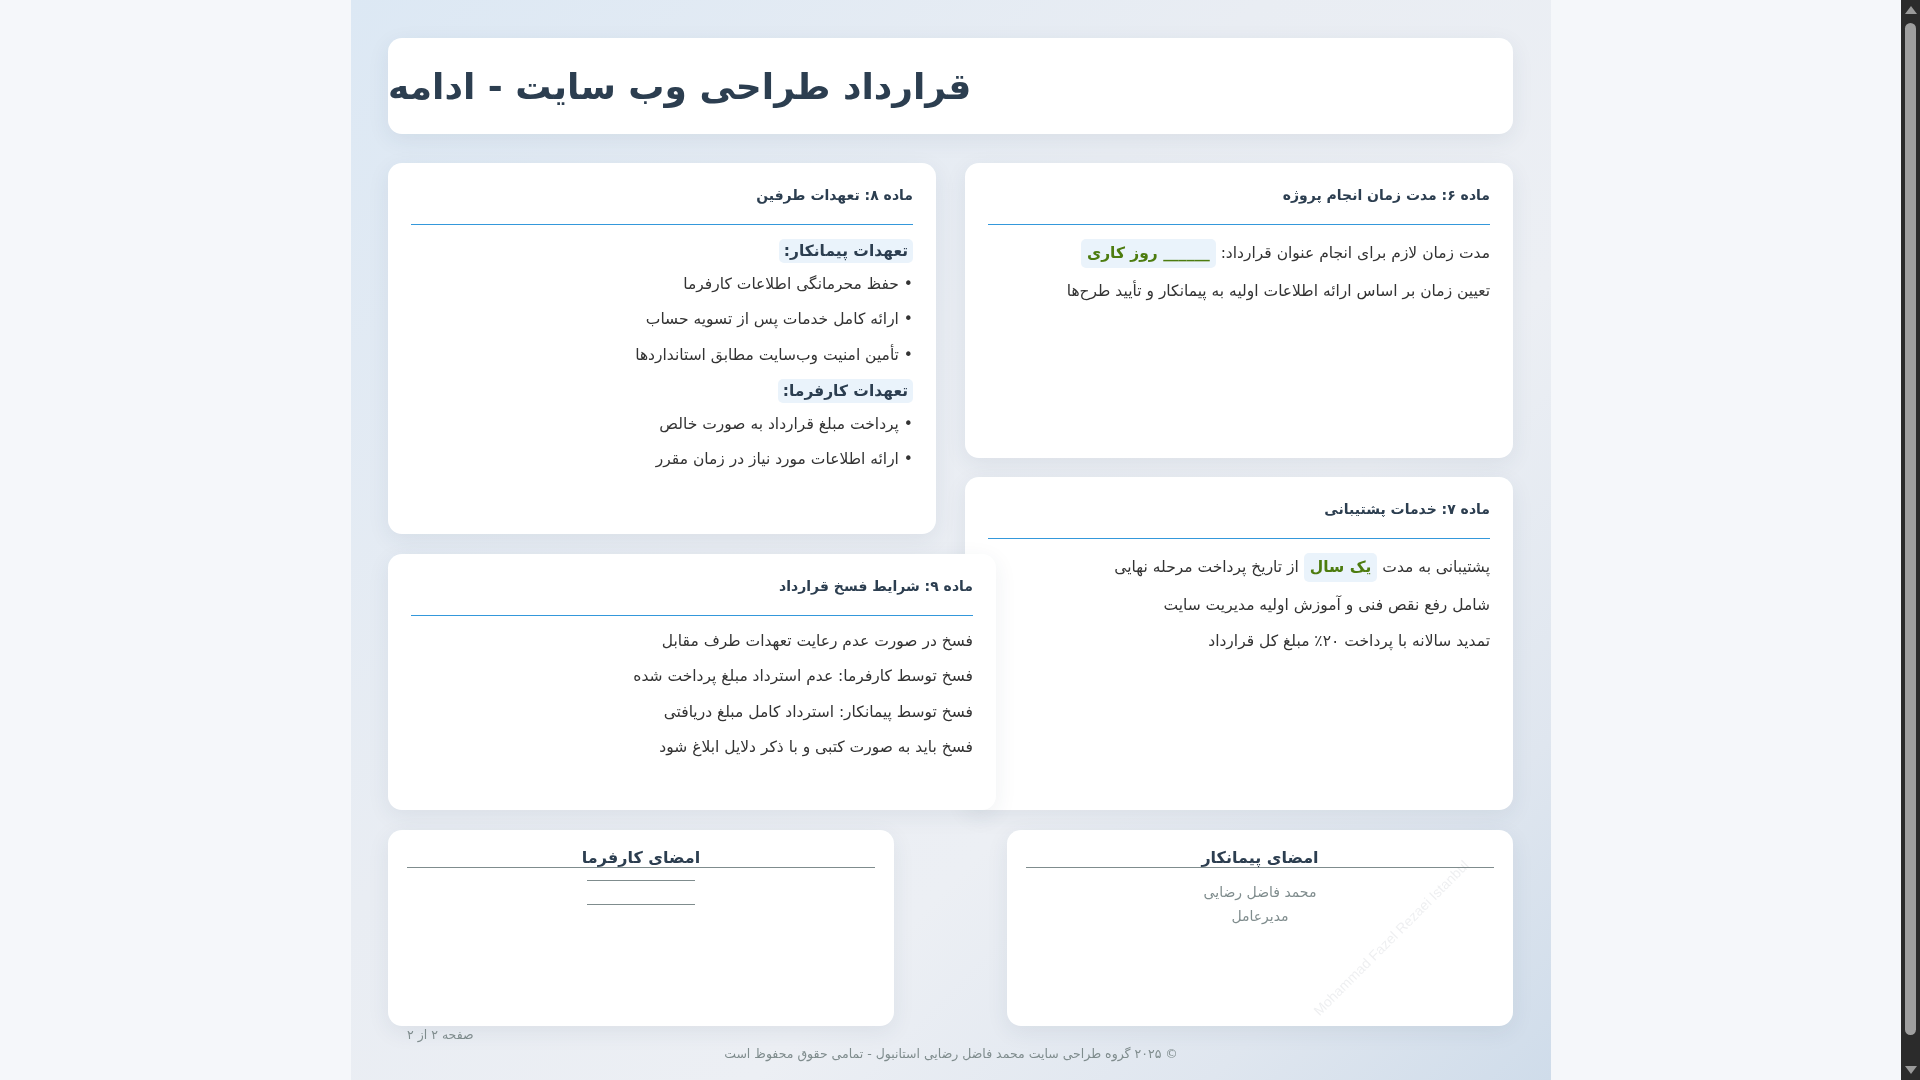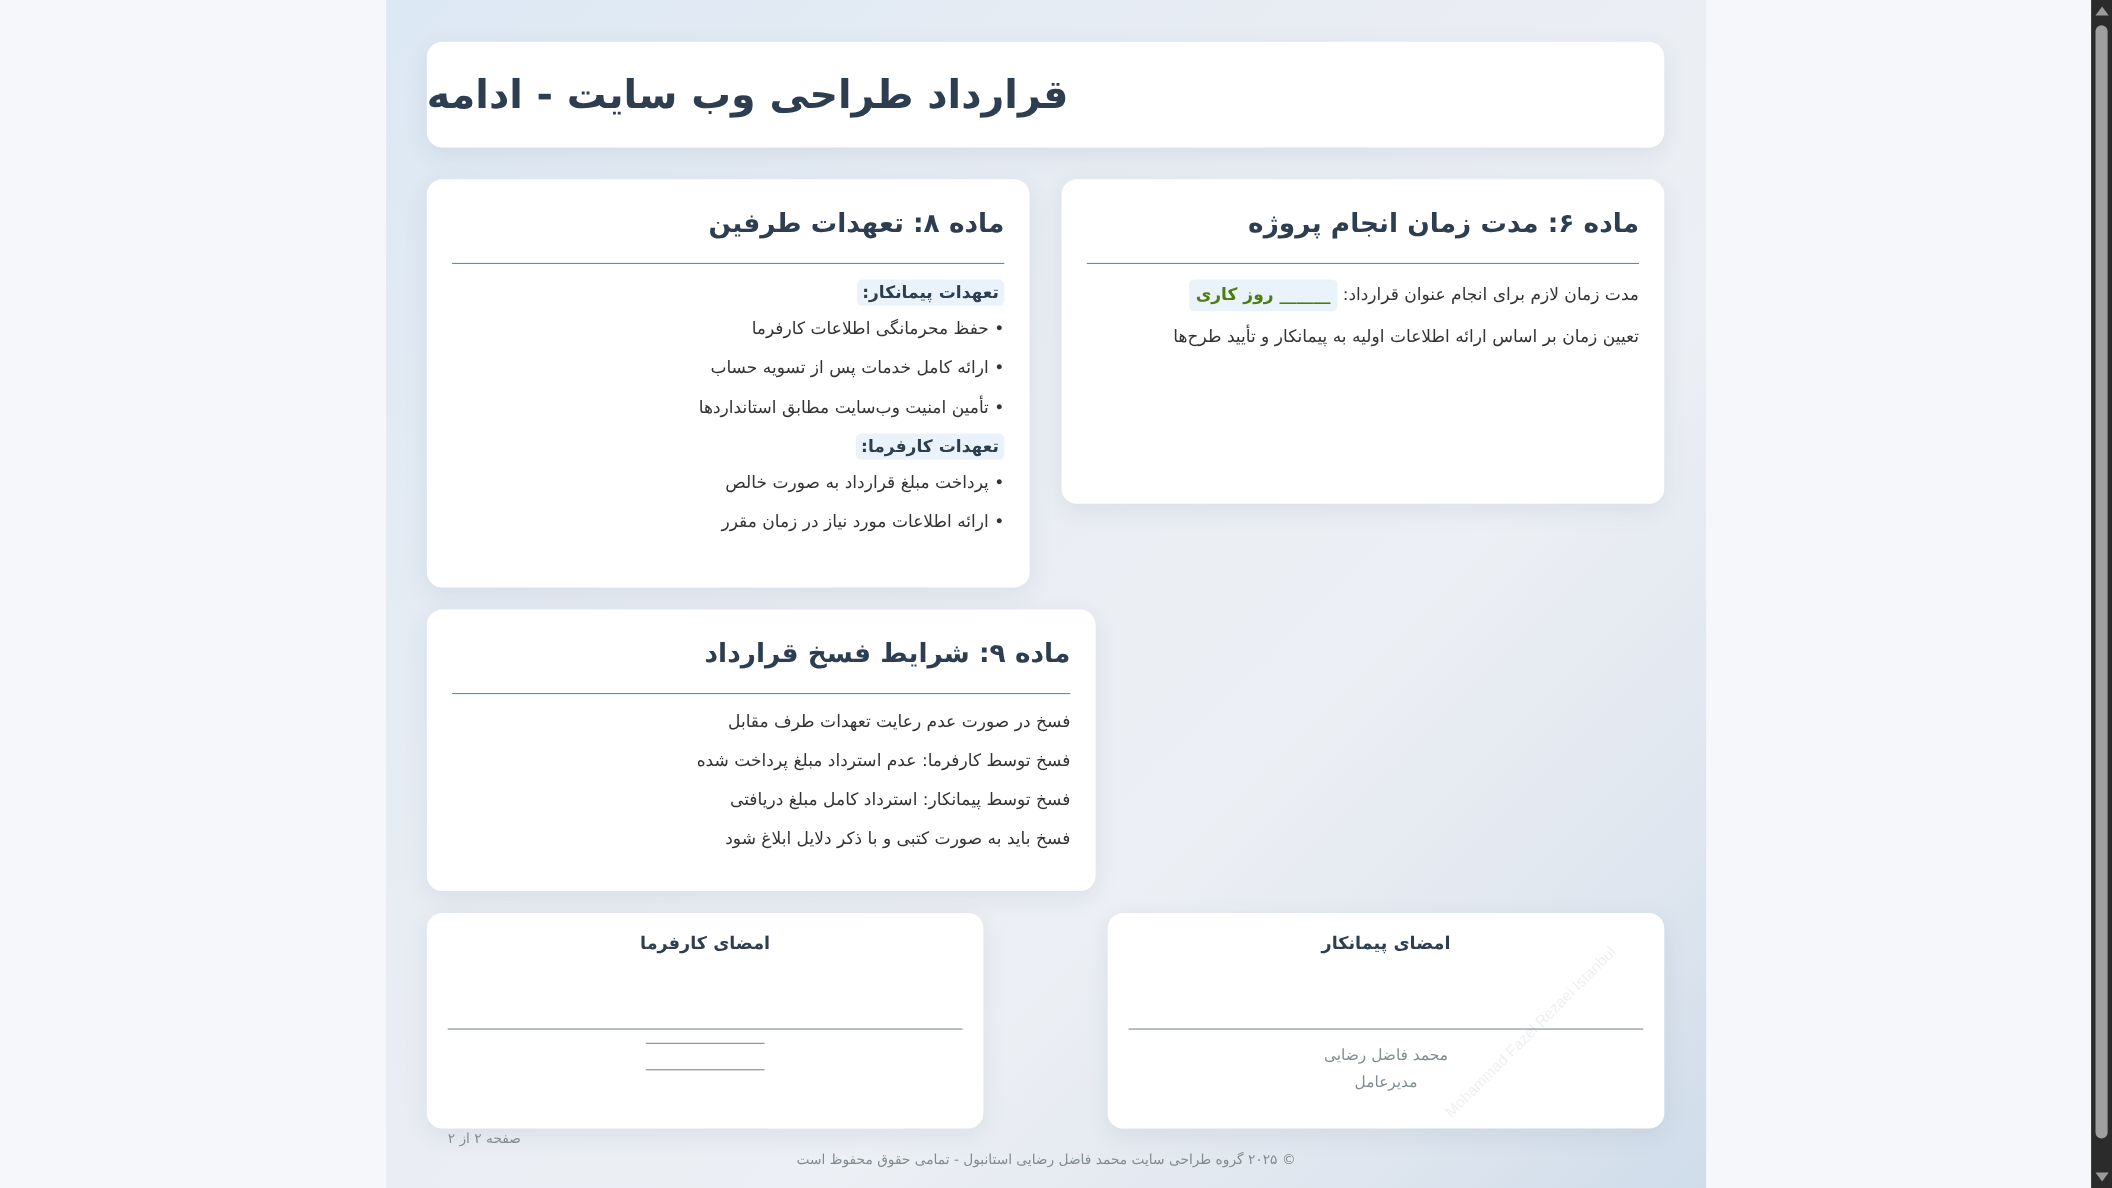--- a/index.html
+++ b/index.html
@@ -17,21 +17,21 @@
   .card {
     position: absolute; background: #ffffff; border-radius: 14px;
     box-shadow: 0 6px 22px rgba(40, 60, 90, 0.08);
   }
   .title-card { left: 37px; top: 38px; width: 1125px; height: 96px;
     display: flex; align-items: center; justify-content: flex-end; }
   .title-card h1 { font-size: 36px; font-weight: bold; color: #2c3e50; }
 
   .article { padding: 22px 23px 0 23px; }
   .article h2 {
-    font-size: 24px; font-weight: bold; color: #2c3e50; text-align: right;
+    font-size: 14px; font-weight: bold; color: #2c3e50; text-align: right;
     padding-bottom: 18px; border-bottom: 1.5px solid #3498db; margin-bottom: 14px; line-height: 1.5;
   }
   .article p, .article li {
     font-size: 15.5px; color: #333; text-align: right; line-height: 1.5; margin-bottom: 12px; list-style: none;
   }
   .hl {
     background: #eaf3fb; border-radius: 5px; padding: 3px 6px; font-weight: bold; color: #4d7c0f;
     display: inline-block;
   }
   .sub { display: inline-block; background: #eaf3fb; border-radius: 5px; padding: 3px 5px;
@@ -39,21 +39,21 @@
   .sub-wrap { text-align: right; }
 
   #art6 { left: 614px; top: 163px; width: 548px; height: 295px; }
   #art7 { left: 614px; top: 477px; width: 548px; height: 333px; }
   #art8 { left: 37px; top: 163px; width: 548px; height: 371px; }
   #art9 { left: 37px; top: 554px; width: 608px; height: 256px; }
 
   .sig { top: 830px; height: 196px; width: 506px; padding: 18px 19px 0 19px; text-align: center; }
   #sig-contractor { left: 656px; }
   #sig-client { left: 37px; }
-  .sig h3 { font-size: 16px; font-weight: bold; color: #2c3e50; margin-bottom: 68px; }
+  .sig h3 { font-size: 16px; font-weight: bold; color: #2c3e50; }
   .sig-line { border-top: 1.5px solid #7f8c8d; margin-bottom: 12px; }
   .sig-name { font-size: 14px; color: #7f8c8d; line-height: 24px; }
   .blank-line { width: 108px; height: 1px; background: #7f8c8d; margin: 0 auto; }
   .blank-line.first { margin-top: 12px; margin-bottom: 23px; }
 
   .page-num { position: absolute; left: 56px; top: 1027px; font-size: 12.5px; color: #7f8c8d; direction: rtl; }
   .footer { position: absolute; left: 0; width: 1200px; top: 1046px; text-align: center; font-size: 12.5px; color: #7f8c8d; }
   .watermark {
     position: absolute; left: 965px; top: 1005px; font-size: 14px; color: rgba(120,130,150,0.13);
     transform: rotate(-45deg); transform-origin: left center; white-space: nowrap; direction: ltr;
@@ -78,20 +78,30 @@
 
   <div class="card article" id="art6">
     <h2>ماده ۶: مدت زمان انجام پروژه</h2>
     <p>
       <span>مدت زمان لازم برای انجام عنوان قرارداد:</span>
       <span class="hl">______ روز کاری</span>
     </p>
     <p>تعیین زمان بر اساس ارائه اطلاعات اولیه به پیمانکار و تأیید طرح‌ها</p>
   </div>
 
+  <div class="card article" id="art7">
+    <h2>ماده ۷: خدمات پشتیبانی</h2>
+    <p>
+      <span>پشتیبانی به مدت</span>
+      <span class="hl">یک سال</span>
+      <span>از تاریخ پرداخت مرحله نهایی</span>
+    </p>
+    <p>شامل رفع نقص فنی و آموزش اولیه مدیریت سایت</p>
+    <p>تمدید سالانه با پرداخت ۲۰٪ مبلغ کل قرارداد</p>
+  </div>
 
   <div class="card article" id="art8">
     <h2>ماده ۸: تعهدات طرفین</h2>
     <div class="sub-wrap"><span class="sub">تعهدات پیمانکار:</span></div>
     <ul>
       <li>• حفظ محرمانگی اطلاعات کارفرما</li>
       <li>• ارائه کامل خدمات پس از تسویه حساب</li>
       <li>• تأمین امنیت وب‌سایت مطابق استانداردها</li>
     </ul>
     <div class="sub-wrap"><span class="sub">تعهدات کارفرما:</span></div>

